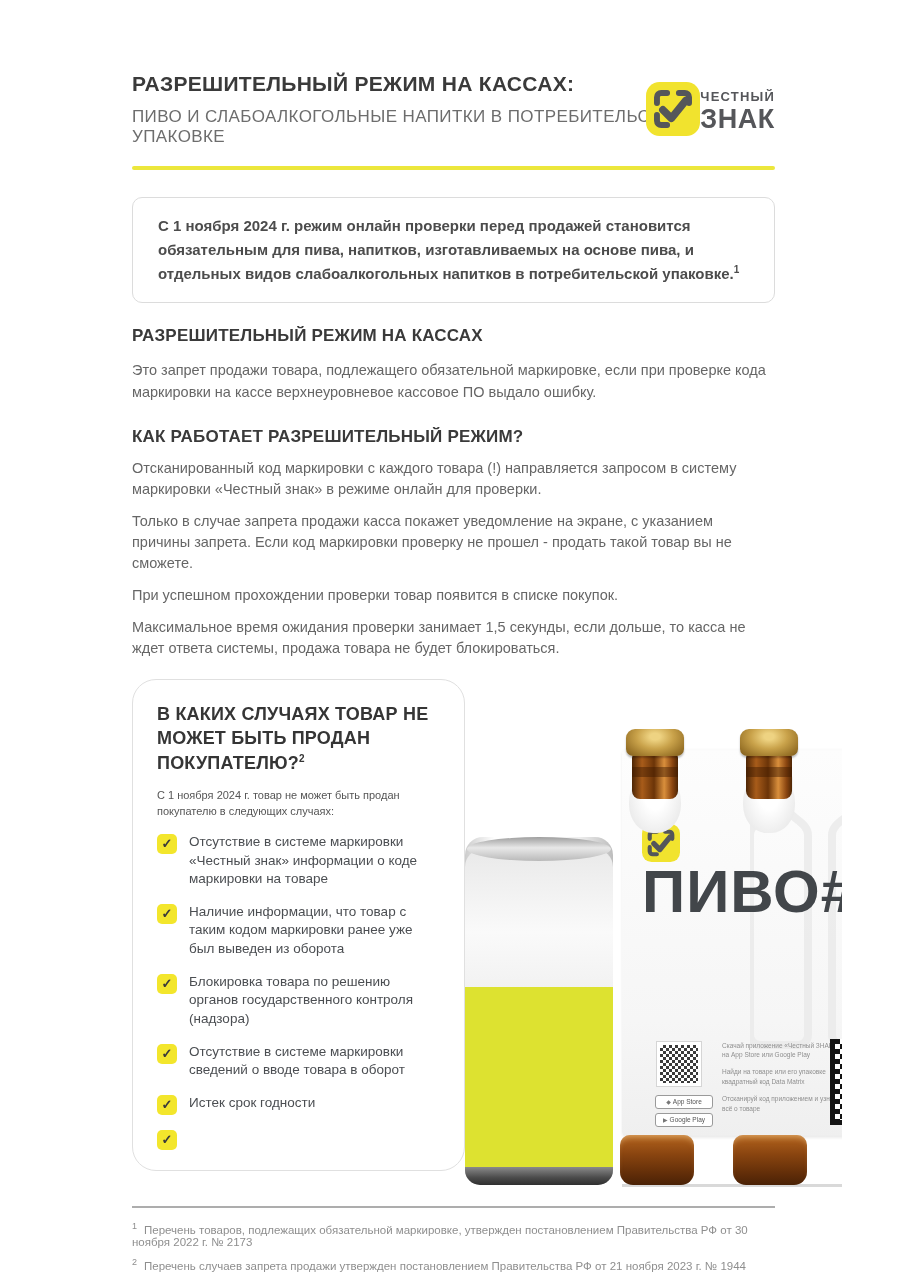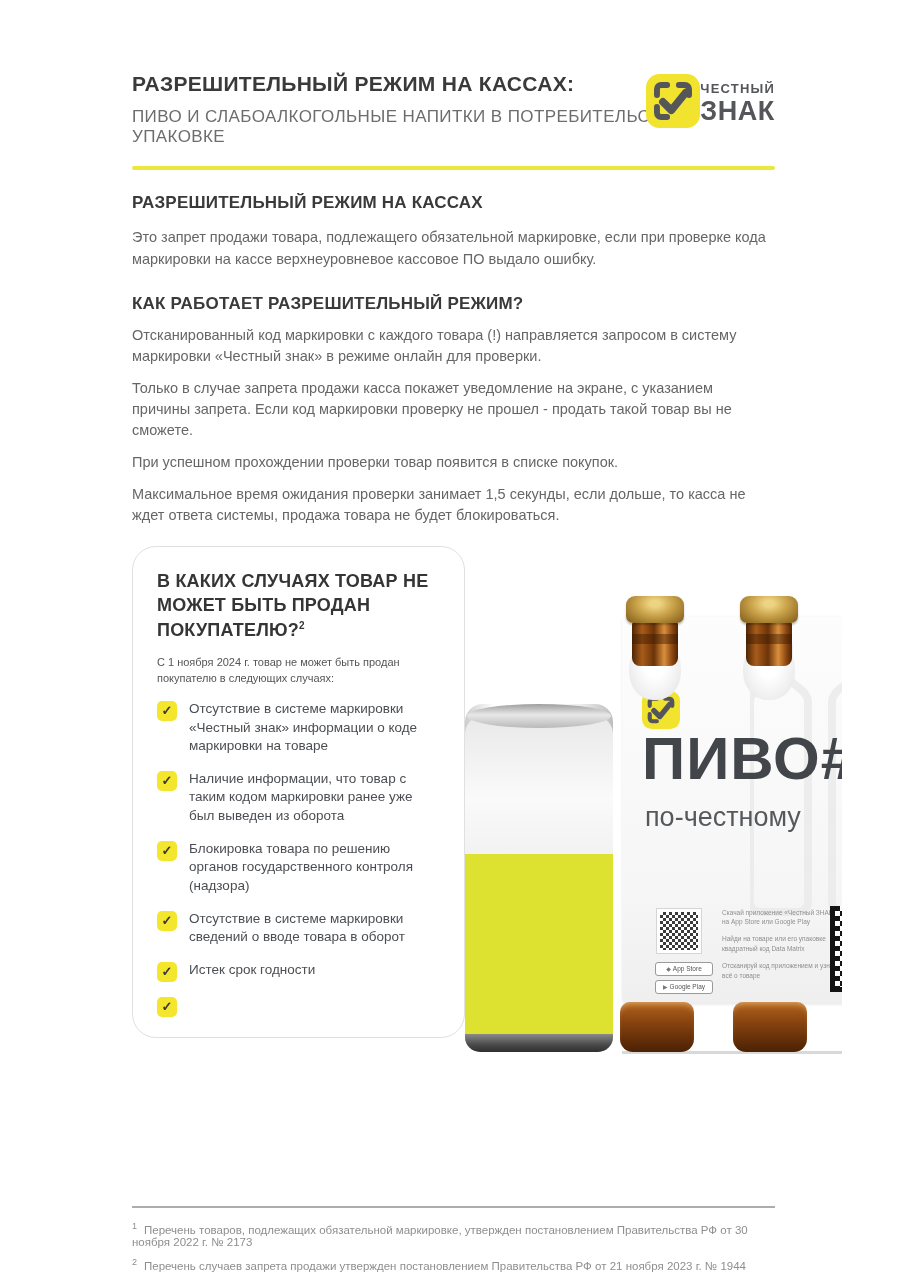--- a/index.html
+++ b/index.html
@@ -7,21 +7,21 @@
   .page {
     width:777px; height:1280px; position:relative; overflow:hidden;
     margin:0 auto; background:#fff;
     font-family:"Liberation Sans", sans-serif;
     padding:64px 67px 0;
   }
   
   .hdr { position:relative; }
   .title { font-size:21px; font-weight:800; color:#3a3a3a; letter-spacing:.3px; margin:8px 0 11px; }
   .subtitle { font-size:17px; color:#6d6d6d; letter-spacing:.4px; }
-  .logo { position:absolute; right:0; top:2px; display:flex; align-items:center; gap:0; }
+  .logo { position:absolute; right:0; top:10px; display:flex; align-items:center; gap:0; }
   .logo-text { color:#55565a; font-weight:800; line-height:1; }
   .logo-w1 { font-size:13px; letter-spacing:1.2px; margin-bottom:3px; }
   .logo-w2 { font-size:27px; letter-spacing:.5px; }
   .yline { height:4px; background:#ece73c; margin-top:19px; border-radius:2px; }
   
   .callout {
     margin-top:27px; border:1px solid #dcdcdc; border-radius:10px;
     padding:16px 25px; font-size:15px; font-weight:700; color:#4c4c4c; line-height:1.6;
   }
   .callout sup, .card-h sup { font-size:10px; }
@@ -161,20 +161,23 @@
       </span>
       <div class="logo-text">
         <div class="logo-w1">ЧЕСТНЫЙ</div>
         <div class="logo-w2">ЗНАК</div>
       </div>
     </div>
   </div>
 
   <div class="yline"></div>
 
+  <div class="callout">
+    <span>С 1 ноября 2024 г. режим онлайн проверки перед продажей становится обязательным для пива, напитков, изготавливаемых на основе пива, и отдельных видов слабоалкогольных напитков в потребительской упаковке.</span><sup>1</sup>
+  </div>
 
   <div class="h2">РАЗРЕШИТЕЛЬНЫЙ РЕЖИМ НА КАССАХ</div>
   <p class="body-p">Это запрет продажи товара, подлежащего обязательной маркировке, если при проверке кода маркировки на кассе верхнеуровневое кассовое ПО выдало ошибку.</p>
 
   <div class="h2">КАК РАБОТАЕТ РАЗРЕШИТЕЛЬНЫЙ РЕЖИМ?</div>
   <div class="paras">
     <p>Отсканированный код маркировки с каждого товара (!) направляется запросом в систему маркировки «Честный знак» в режиме онлайн для проверки.</p>
     <p>Только в случае запрета продажи касса покажет уведомление на экране, с указанием причины запрета. Если код маркировки проверку не прошел - продать такой товар вы не сможете.</p>
     <p>При успешном прохождении проверки товар появится в списке покупок.</p>
     <p>Максимальное время ожидания проверки занимает 1,5 секунды, если дольше, то касса не ждет ответа системы, продажа товара не будет блокироваться.</p>
@@ -228,21 +231,20 @@
             <rect x="0" y="0" width="64" height="64" rx="16" fill="#F1E32E"></rect>
             <g stroke="#54565A" fill="none" stroke-linecap="round" stroke-linejoin="round">
               <path d="M13 25 v-7 a5 5 0 0 1 5 -5 h7" stroke-width="7"></path>
               <path d="M39 13 h7 a5 5 0 0 1 5 5 v7" stroke-width="7"></path>
               <path d="M13 39 v7 a5 5 0 0 0 5 5 h7" stroke-width="7"></path>
               <path d="M20 33 l10 10 l17 -21" stroke-width="9"></path>
             </g>
           </svg>
         </span>
         <div class="pack-title">ПИВО#1</div>
-        <div class="pack-sub">по-честному</div>
 
         <div class="qr"></div>
         <div class="badge b1">
             <span class="tri">◆</span>
             <span>App Store</span>
           </div>
         <div class="badge b2">
             <span class="tri">▶</span>
             <span>Google Play</span>
           </div>

